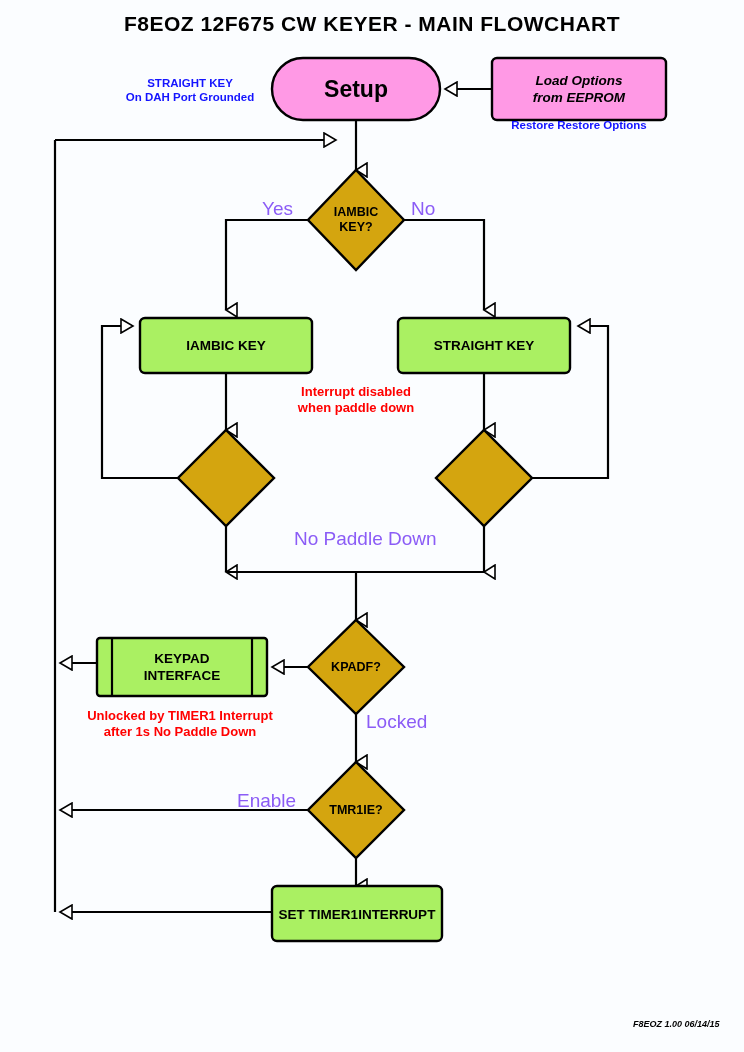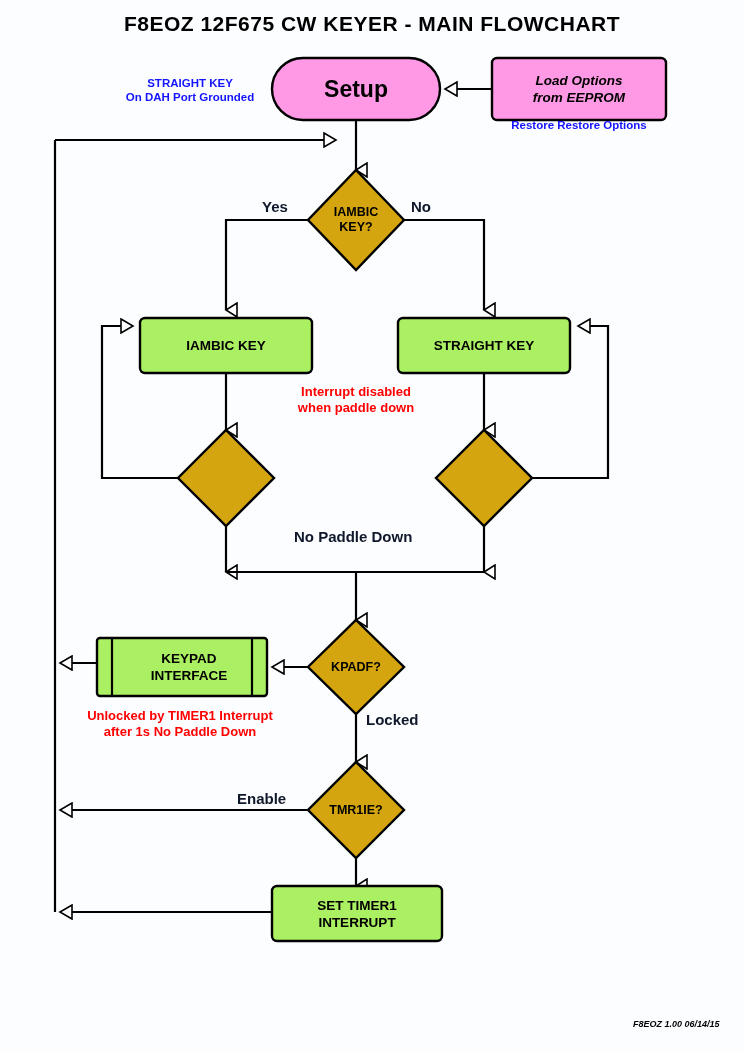--- a/index.html
+++ b/index.html
@@ -12,21 +12,21 @@
   #stage svg{position:absolute;left:0;top:0;}
 
   .lbl{position:absolute;white-space:nowrap;}
 
   .title{
     left:0;top:12px;width:744px;text-align:center;
     font-size:21px;font-weight:bold;letter-spacing:.5px;color:#000;
   }
   .note-blue{color:#1414ff;font-weight:bold;font-size:11.5px;line-height:14px;text-align:center;}
   .note-red{color:#ff0000;font-weight:bold;font-size:13px;line-height:16px;text-align:center;}
-  .edge-lbl{color:#0f172a;font-weight:bold;font-size:15px;}
+  .edge-lbl{color:#8b5cf6;font-weight:normal;font-size:19px;}
   .footer{color:#000;font-size:9px;font-style:italic;font-weight:bold;}
 
   
   .shape-text{
     position:absolute;display:flex;align-items:center;justify-content:center;
     text-align:center;font-weight:bold;color:#000;pointer-events:none;
   }
   .t-setup{font-size:23px;}
   .t-proc{font-size:13.5px;line-height:17px;}
   .t-dia{font-size:12.5px;line-height:15px;}
@@ -148,36 +148,36 @@
 
   <div class="lbl note-red" style="left:258px;top:384px;width:196px;">
     <div>Interrupt disabled</div>
     <div>when paddle down</div>
   </div>
 
   <div class="lbl edge-lbl" style="left:294px;top:528px;">No Paddle Down</div>
 
   <div class="shape-text t-dia" style="left:308px;top:655px;width:96px;height:24px;">KPADF?</div>
 
-  <div class="shape-text t-proc" style="left:112px;top:638px;width:140px;height:58px;flex-direction:column;padding-left:7px;">
+  <div class="shape-text t-proc" style="left:112px;top:638px;width:140px;height:58px;flex-direction:column;">
     <span>KEYPAD</span>
     <span>INTERFACE</span>
   </div>
 
   <div class="lbl edge-lbl" style="left:366px;top:711px;">Locked</div>
 
   <div class="lbl note-red" style="left:60px;top:708px;width:240px;">
     <div>Unlocked by TIMER1 Interrupt</div>
     <div>after 1s No Paddle Down</div>
   </div>
 
   <div class="shape-text t-dia" style="left:306px;top:798px;width:100px;height:24px;">TMR1IE?</div>
 
   <div class="lbl edge-lbl" style="left:237px;top:790px;">Enable</div>
 
-  <div class="shape-text t-proc" style="left:272px;top:886px;width:170px;height:56px;flex-direction:column;">
+  <div class="shape-text t-proc" style="left:272px;top:886px;width:170px;height:56px;">
     <span>SET TIMER1</span>
     <span>INTERRUPT</span>
   </div>
 
   <div class="lbl footer" style="left:633px;top:1019px;">F8EOZ 1.00 06/14/15</div>
 
 </div>
 
 </body></html>

